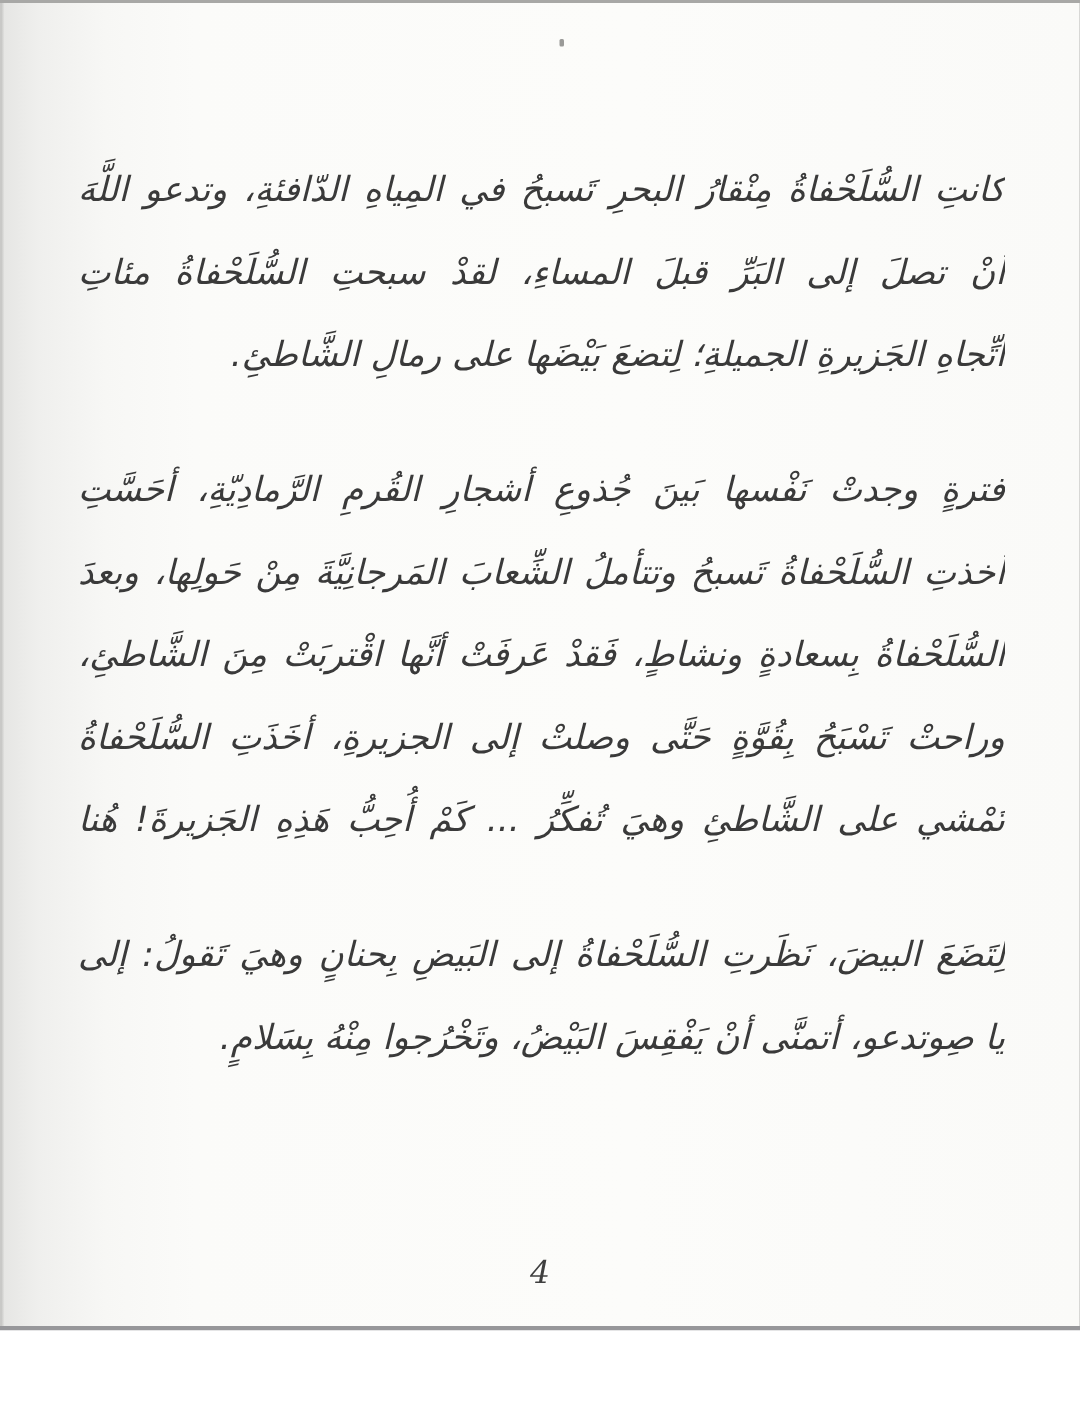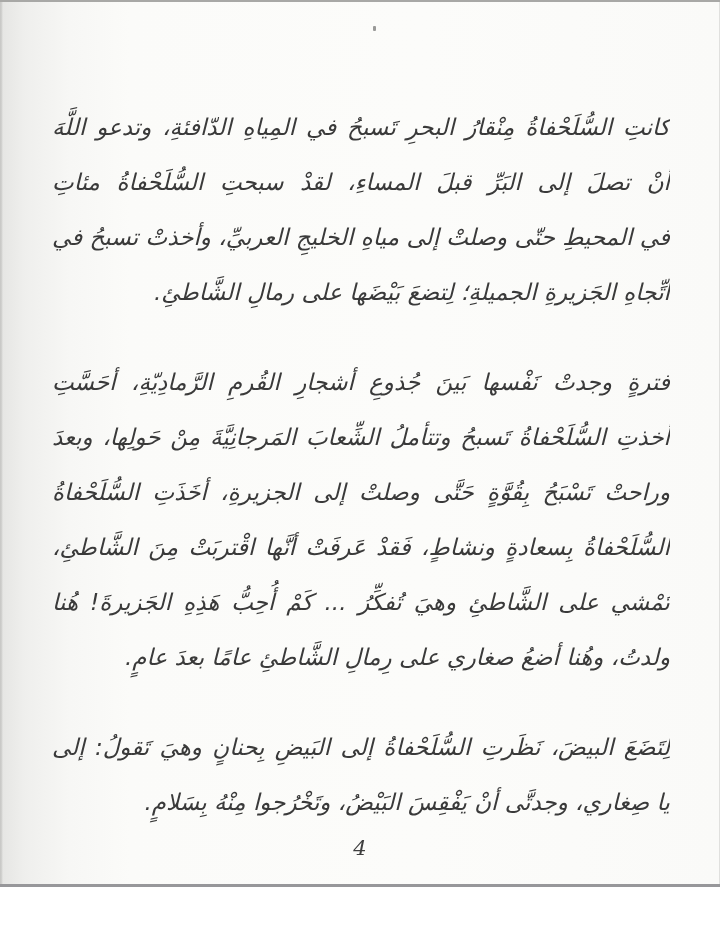--- a/index.html
+++ b/index.html
@@ -75,35 +75,33 @@
 
 <div class="page">
 
   <div class="scan-speck"></div>
 
   <div class="text-block">
 
     <div class="paragraph">
       <div class="line">كانتِ السُّلَحْفاةُ مِنْقارُ البحرِ تَسبحُ في المِياهِ الدّافئةِ، وتدعو اللَّهَ</div>
       <div class="line">أنْ تصلَ إلى البَرِّ قبلَ المساءِ، لقدْ سبحتِ السُّلَحْفاةُ مئاتِ الكيلومتراتِ</div>
-      <div class="line">في المحيطِ حتّى وصلتْ إلى مياهِ الخليجِ العربيِّ، وأخذتْ تسبحُ في</div>
       <div class="line line-last">اتِّجاهِ الجَزيرةِ الجميلةِ؛ لِتضعَ بَيْضَها على رمالِ الشَّاطئِ.</div>
     </div>
 
     <div class="paragraph">
       <div class="line">فترةٍ وجدتْ نَفْسها بَينَ جُذوعِ أشجارِ القُرمِ الرَّمادِيّةِ، أحَسَّتِ</div>
       <div class="line">أخذتِ السُّلَحْفاةُ تَسبحُ وتتأملُ الشِّعابَ المَرجانِيَّةَ مِنْ حَولِها، وبعدَ</div>
+      <div class="line">السُّلَحْفاةُ بِسعادةٍ ونشاطٍ، فَقدْ عَرفَتْ أنَّها اقْتربَتْ مِنَ الشَّاطئِ،</div>
       <div class="line">وراحتْ تَسْبَحُ بِقُوَّةٍ حَتَّى وصلتْ إلى الجزيرةِ، أخَذَتِ السُّلَحْفاةُ</div>
-      <div class="line">السُّلَحْفاةُ بِسعادةٍ ونشاطٍ، فَقدْ عَرفَتْ أنَّها اقْتربَتْ مِنَ الشَّاطئِ،</div>
       <div class="line">تَمْشي على الشَّاطئِ وهيَ تُفكِّرُ ... كَمْ أُحِبُّ هَذِهِ الجَزيرةَ! هُنا</div>
-      <div class="line line-last">ولدتُ، وهُنا أضعُ صغاري على رِمالِ الشَّاطئِ عامًا بعدَ عامٍ.</div>
     </div>
 
     <div class="paragraph">
       <div class="line">لِتَضَعَ البيضَ، نَظَرتِ السُّلَحْفاةُ إلى البَيضِ بِحنانٍ وهيَ تَقولُ: إلى اللِّقاءِ</div>
-      <div class="line line-last">يا صِغاري، وجدتَّى أنْ يَفْقِسَ البَيْضُ، وتَخْرُجوا مِنْهُ بِسَلامٍ.</div>
+      <div class="line line-last">يا صِوتدعو، أتمنَّى أنْ يَفْقِسَ البَيْضُ، وتَخْرُجوا مِنْهُ بِسَلامٍ.</div>
     </div>
 
   </div>
 
   <div class="page-number">4</div>
 
 </div>
 
 </body></html>

